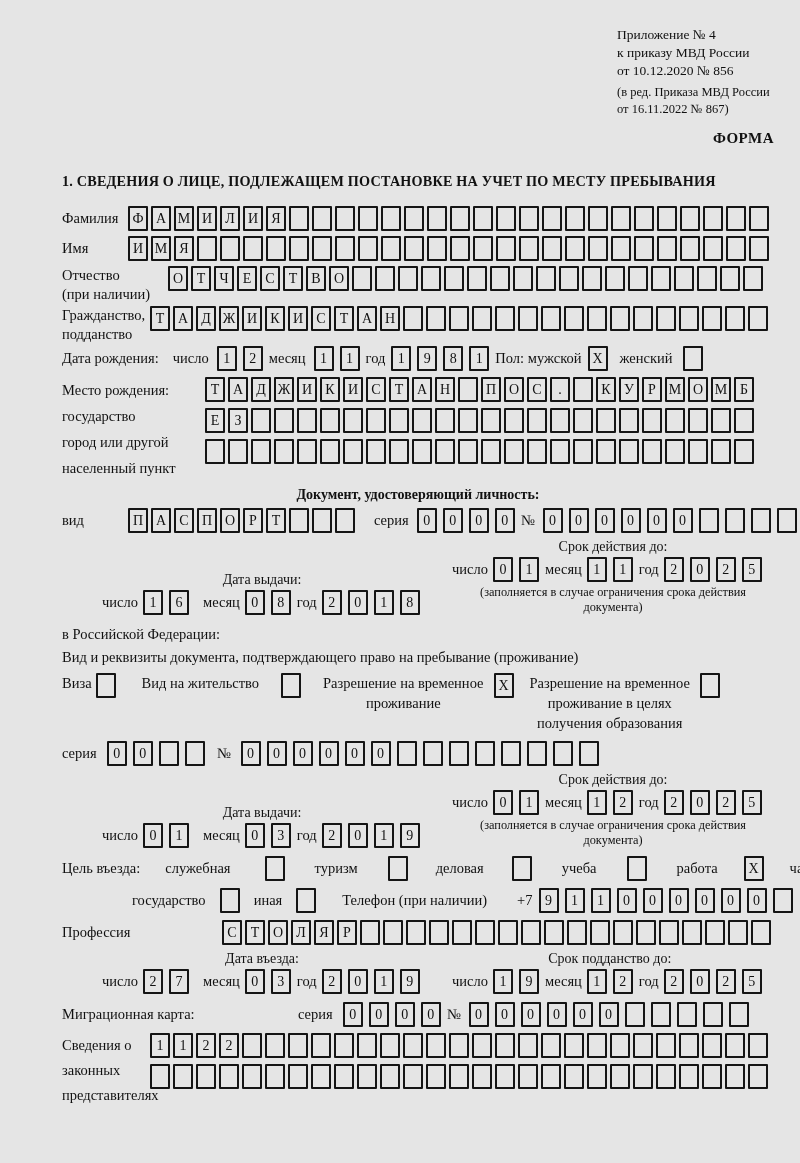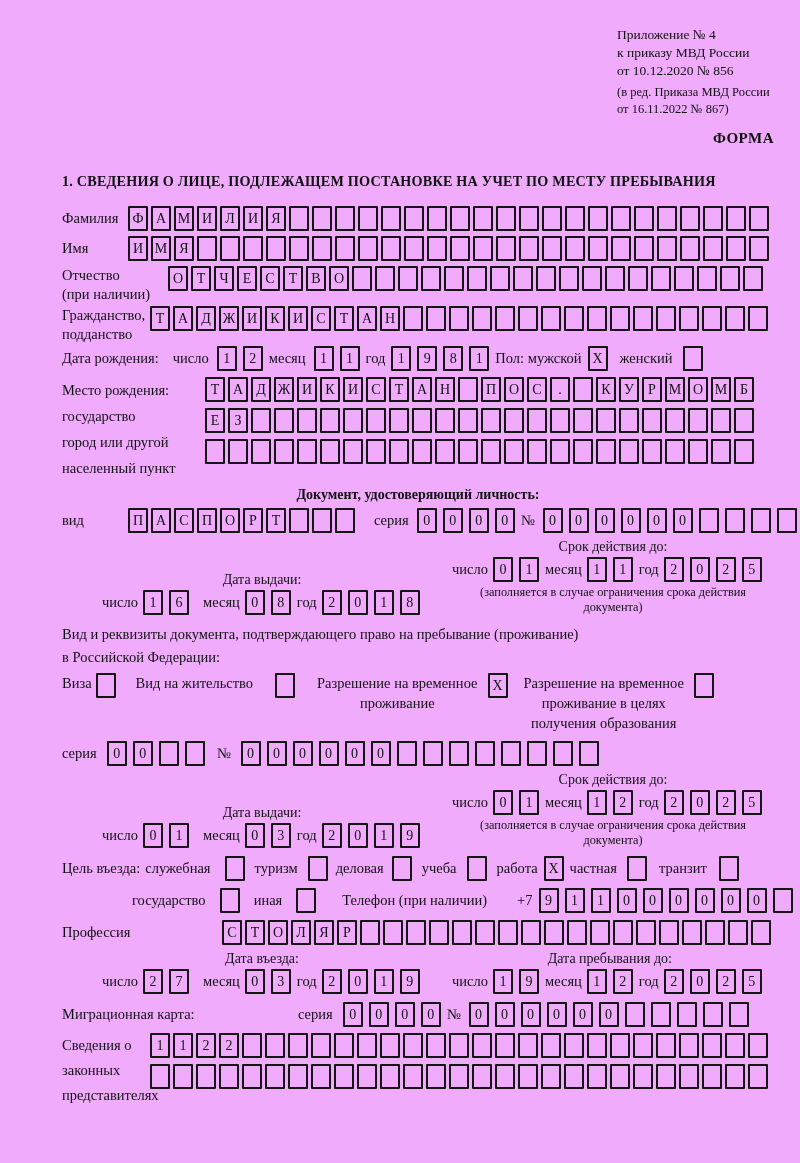--- a/index.html
+++ b/index.html
@@ -1,18 +1,18 @@
 <!DOCTYPE html>
 <html><head>
 <meta charset="utf-8">
 <style>
   * { box-sizing: border-box; margin: 0; padding: 0; }
   html,body { background:#888; }
   .page {
-    width: 800px; height: 1163px; background: #f0abfc; color:#111;
+    width: 800px; height: 1163px; background: #e5e5e5; color:#111;
     font-family: "Liberation Serif", "DejaVu Serif", serif;
     padding: 26px 26px 10px 62px; overflow: hidden; position: relative;
     margin: 0 auto;
   }
   .appendix { margin-left: 555px; width: 215px; font-size: 13.5px; line-height: 18px; }
   .appendix .small { font-size: 12.5px; line-height: 17px; margin-top: 4px; }
   .forma { text-align: right; font-weight: bold; font-size: 15px; margin-top: 12px; letter-spacing: .5px; }
   .title { text-align: center; font-weight: bold; font-size: 15.5px; line-height: 25px; margin-top: 14px; }
   .title-underline { display:inline-block; width: 58px; border-bottom: 2px solid #111; height: 12px; margin-left: 8px; }
   .sec-heading { font-weight: bold; font-size: 14.2px; margin-top: 26px; letter-spacing: .2px; }
@@ -404,32 +404,32 @@
             <span class="cell">0</span>
             <span class="cell">2</span>
             <span class="cell">5</span>
           </span>
       </div>
       <div class="date-note">(заполняется в случае ограничения срока действия документа)</div>
     </div>
   </div>
 
   <div class="intro">
+    <div>в Российской Федерации:</div>
     <div>Вид и реквизиты документа, подтверждающего право на пребывание (проживание)</div>
-    <div>в Российской Федерации:</div>
   </div>
 
   <div class="permit-row">
     <div class="permit-opt">
       <span class="permit-lbl">Виза</span>
       <span class="cells chk" style="margin-left:4px;">
           <span class="cell"></span>
         </span>
     </div>
-    <div class="permit-opt" style="margin-left:20px;justify-content:space-between;">
+    <div class="permit-opt" style="margin-left:26px;justify-content:space-between;">
       <span class="permit-lbl">Вид на жительство</span>
       <span class="cells chk" style="margin-left:22px;">
           <span class="cell"></span>
         </span>
     </div>
     <div class="permit-opt" style="margin-left:22px;">
       <span class="permit-lbl">
         <div>Разрешение на временное</div>
         <div>проживание</div>
       </span>
@@ -517,21 +517,21 @@
             <span class="cell">2</span>
             <span class="cell">0</span>
             <span class="cell">2</span>
             <span class="cell">5</span>
           </span>
       </div>
       <div class="date-note">(заполняется в случае ограничения срока действия документа)</div>
     </div>
   </div>
 
-  <div class="row" style="margin-top:8px;">
+  <div class="row" style="margin-top:8px;gap:20px;">
     <span class="lbl">Цель въезда:</span>
     <span class="lbl" style="margin-left:5px;">служебная</span>
     <span class="cells chk" style="margin-left:14px;">
         <span class="cell"></span>
       </span>
     <span class="lbl" style="margin-left:10px;">туризм</span>
     <span class="cells chk" style="margin-left:10px;">
         <span class="cell"></span>
       </span>
     <span class="lbl" style="margin-left:8px;">деловая</span>
@@ -628,21 +628,21 @@
         <span class="lbl">год</span>
         <span class="cells spaced">
             <span class="cell">2</span>
             <span class="cell">0</span>
             <span class="cell">1</span>
             <span class="cell">9</span>
           </span>
       </div>
     </div>
     <div class="date-block" style="margin-left:30px;">
-      <div class="date-caption">Дата пребывания до:</div>
+      <div class="date-caption">Срок подданство до:</div>
       <div class="date-fields">
         <span class="lbl">число</span>
         <span class="cells spaced">
             <span class="cell">1</span>
             <span class="cell">9</span>
           </span>
         <span class="lbl">месяц</span>
         <span class="cells spaced">
             <span class="cell">1</span>
             <span class="cell">2</span>

